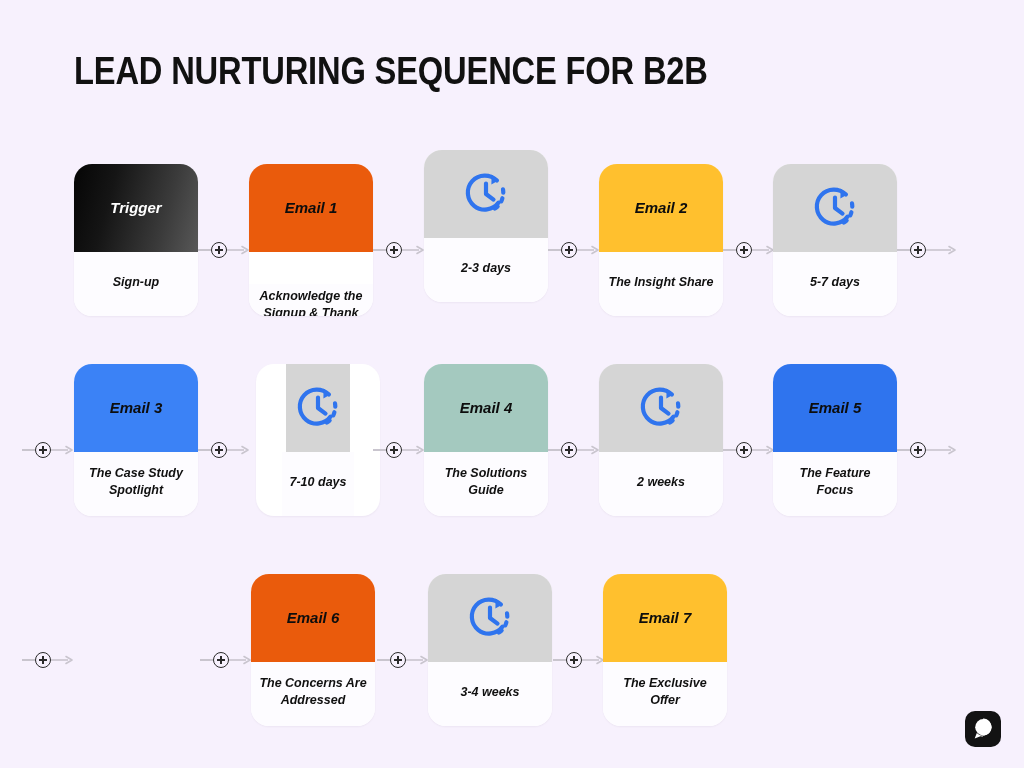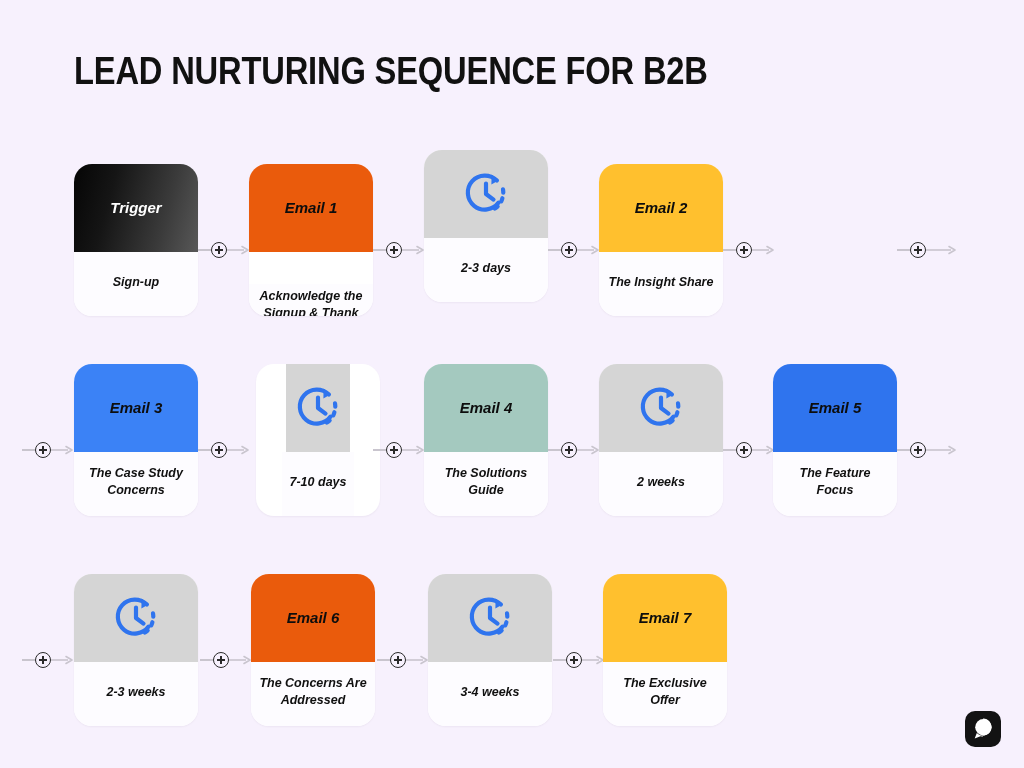--- a/index.html
+++ b/index.html
@@ -251,20 +251,36 @@
       <div class="conn-line" style="width:13px;"></div>
       <div class="conn-plus"></div>
       <div class="conn-arrow">
         <svg width="23" height="10" viewBox="0 0 23 10">
             <line x1="0" y1="5" x2="17" y2="5" stroke="#c9c5ce" stroke-width="1.6"></line>
             <path d="M15 1.5 L21 5 L15 8.5" fill="none" stroke="#c9c5ce" stroke-width="1.6" stroke-linecap="round" stroke-linejoin="round"></path>
           </svg>
       </div>
     </div>
 
+    <div class="card" style="left:773px; top:24px;">
+      <div class="card-head fill-grey">
+        <span>
+          <svg class="clock-icon" width="52" height="52" viewBox="0 0 52 52">
+            <path d="M36.9 12.6 A17 17 0 1 0 38.6 34.6" fill="none" stroke="#2f74ee" stroke-width="4.2" stroke-linecap="round"></path>
+            <path d="M42.4 30.2 A17 17 0 0 1 29.6 42.7" fill="none" stroke="#2f74ee" stroke-width="4.2" stroke-linecap="round" stroke-dasharray="3.4 6.2"></path>
+            <path d="M43 21.3 A17 17 0 0 1 43.1 26.9" fill="none" stroke="#2f74ee" stroke-width="4.2" stroke-linecap="round" stroke-dasharray="3.4 6.2"></path>
+            <path d="M31.6 6.4 L38.9 12.2 L31.4 16.6 Z" fill="#2f74ee"></path>
+            <path d="M26 15.5 L26 26 L33.5 31.6" fill="none" stroke="#2f74ee" stroke-width="4.2" stroke-linecap="round" stroke-linejoin="round"></path>
+          </svg>
+        </span>
+      </div>
+      <div class="card-body">
+        <div class="card-body-label">5-7 days</div>
+      </div>
+    </div>
 
     <div class="connector" style="left:897px; top:100px; width:60px;">
       <div class="conn-line" style="width:13px;"></div>
       <div class="conn-plus"></div>
       <div class="conn-arrow">
         <svg width="31" height="10" viewBox="0 0 31 10">
             <line x1="0" y1="5" x2="25" y2="5" stroke="#c9c5ce" stroke-width="1.6"></line>
             <path d="M23 1.5 L29 5 L23 8.5" fill="none" stroke="#c9c5ce" stroke-width="1.6" stroke-linecap="round" stroke-linejoin="round"></path>
           </svg>
       </div>
@@ -282,21 +298,21 @@
             <path d="M15 1.5 L21 5 L15 8.5" fill="none" stroke="#c9c5ce" stroke-width="1.6" stroke-linecap="round" stroke-linejoin="round"></path>
           </svg>
       </div>
     </div>
 
     <div class="card" style="left:74px; top:24px;">
       <div class="card-head fill-periwinkle">
         <div class="card-head-label">Email 3</div>
       </div>
       <div class="card-body">
-        <div class="card-body-label">The Case Study Concerns</div>
+        <div class="card-body-label">The Case Study Spotlight</div>
       </div>
     </div>
 
     <div class="connector" style="left:198px; top:100px; width:52px;">
       <div class="conn-line" style="width:13px;"></div>
       <div class="conn-plus"></div>
       <div class="conn-arrow">
         <svg width="23" height="10" viewBox="0 0 23 10">
             <line x1="0" y1="5" x2="17" y2="5" stroke="#c9c5ce" stroke-width="1.6"></line>
             <path d="M15 1.5 L21 5 L15 8.5" fill="none" stroke="#c9c5ce" stroke-width="1.6" stroke-linecap="round" stroke-linejoin="round"></path>
@@ -407,36 +423,20 @@
       <div class="conn-line" style="width:13px;"></div>
       <div class="conn-plus"></div>
       <div class="conn-arrow">
         <svg width="23" height="10" viewBox="0 0 23 10">
             <line x1="0" y1="5" x2="17" y2="5" stroke="#c9c5ce" stroke-width="1.6"></line>
             <path d="M15 1.5 L21 5 L15 8.5" fill="none" stroke="#c9c5ce" stroke-width="1.6" stroke-linecap="round" stroke-linejoin="round"></path>
           </svg>
       </div>
     </div>
 
-    <div class="card" style="left:74px; top:34px;">
-      <div class="card-head fill-grey">
-        <span>
-          <svg class="clock-icon" width="52" height="52" viewBox="0 0 52 52">
-            <path d="M36.9 12.6 A17 17 0 1 0 38.6 34.6" fill="none" stroke="#2f74ee" stroke-width="4.2" stroke-linecap="round"></path>
-            <path d="M42.4 30.2 A17 17 0 0 1 29.6 42.7" fill="none" stroke="#2f74ee" stroke-width="4.2" stroke-linecap="round" stroke-dasharray="3.4 6.2"></path>
-            <path d="M43 21.3 A17 17 0 0 1 43.1 26.9" fill="none" stroke="#2f74ee" stroke-width="4.2" stroke-linecap="round" stroke-dasharray="3.4 6.2"></path>
-            <path d="M31.6 6.4 L38.9 12.2 L31.4 16.6 Z" fill="#2f74ee"></path>
-            <path d="M26 15.5 L26 26 L33.5 31.6" fill="none" stroke="#2f74ee" stroke-width="4.2" stroke-linecap="round" stroke-linejoin="round"></path>
-          </svg>
-        </span>
-      </div>
-      <div class="card-body">
-        <div class="card-body-label">2-3 weeks</div>
-      </div>
-    </div>
 
     <div class="connector" style="left:200px; top:110px; width:52px;">
       <div class="conn-line" style="width:13px;"></div>
       <div class="conn-plus"></div>
       <div class="conn-arrow">
         <svg width="23" height="10" viewBox="0 0 23 10">
             <line x1="0" y1="5" x2="17" y2="5" stroke="#c9c5ce" stroke-width="1.6"></line>
             <path d="M15 1.5 L21 5 L15 8.5" fill="none" stroke="#c9c5ce" stroke-width="1.6" stroke-linecap="round" stroke-linejoin="round"></path>
           </svg>
       </div>

